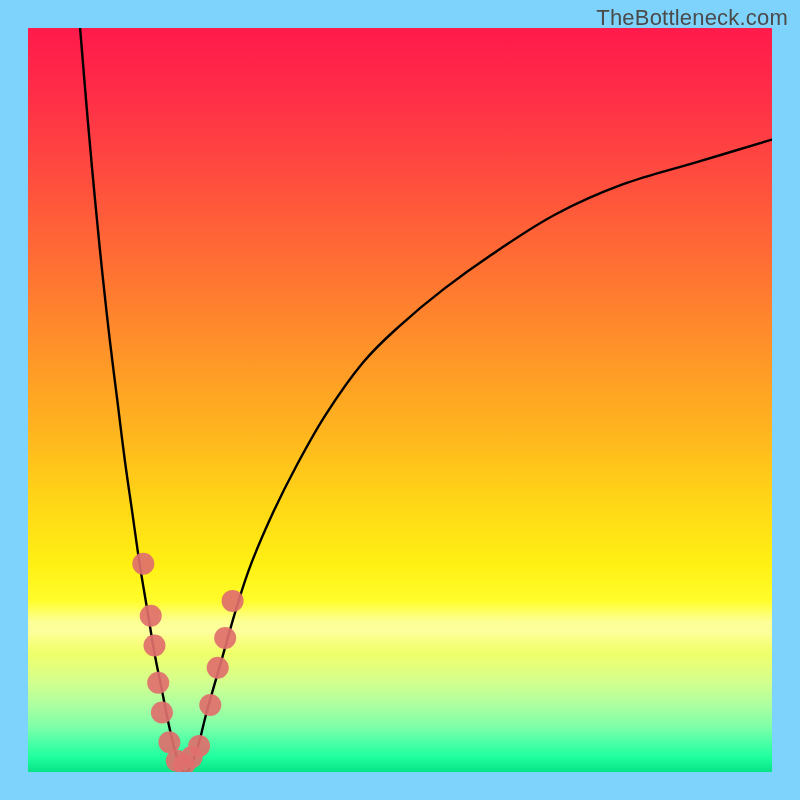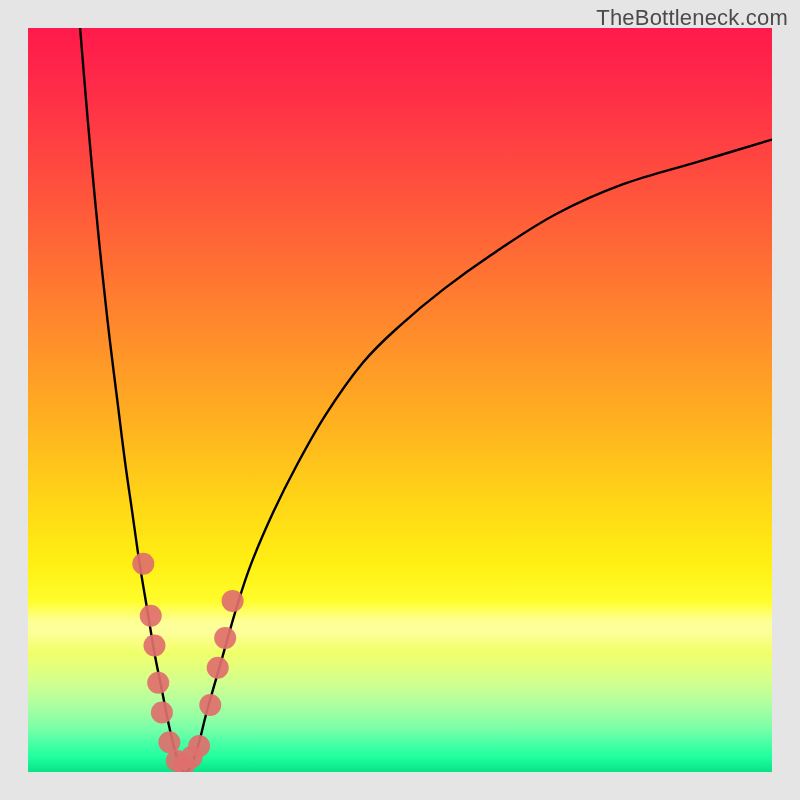--- a/index.html
+++ b/index.html
@@ -6,21 +6,21 @@
     margin: 0;
     padding: 0;
     width: 800px;
     height: 800px;
     overflow: hidden;
     font-family: Arial, Helvetica, sans-serif;
   }
   .frame {
     width: 800px;
     height: 800px;
-    background: #e5e5e5;
+    background: #7dd3fc;
     position: relative;
   }
   .plot-area {
     position: absolute;
     left: 28px;
     top: 28px;
     width: 744px;
     height: 744px;
     overflow: hidden;
   }

